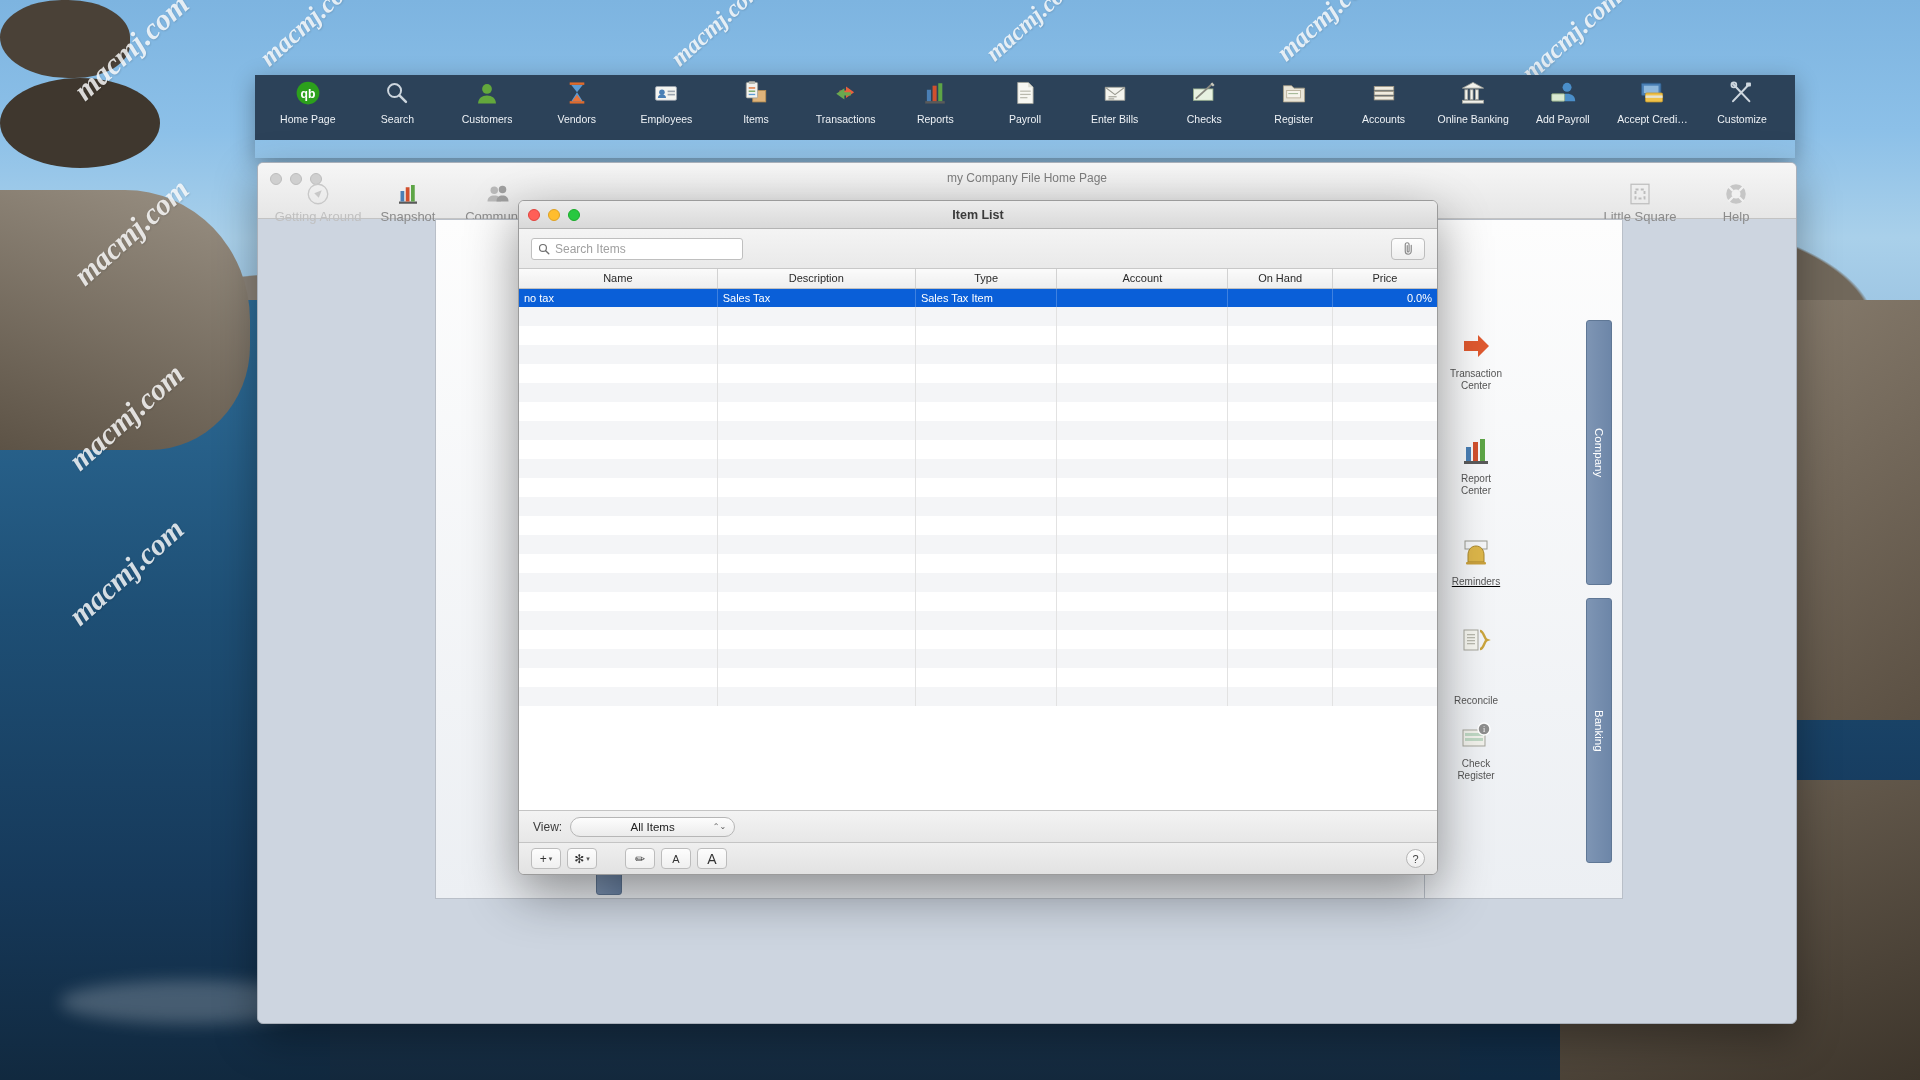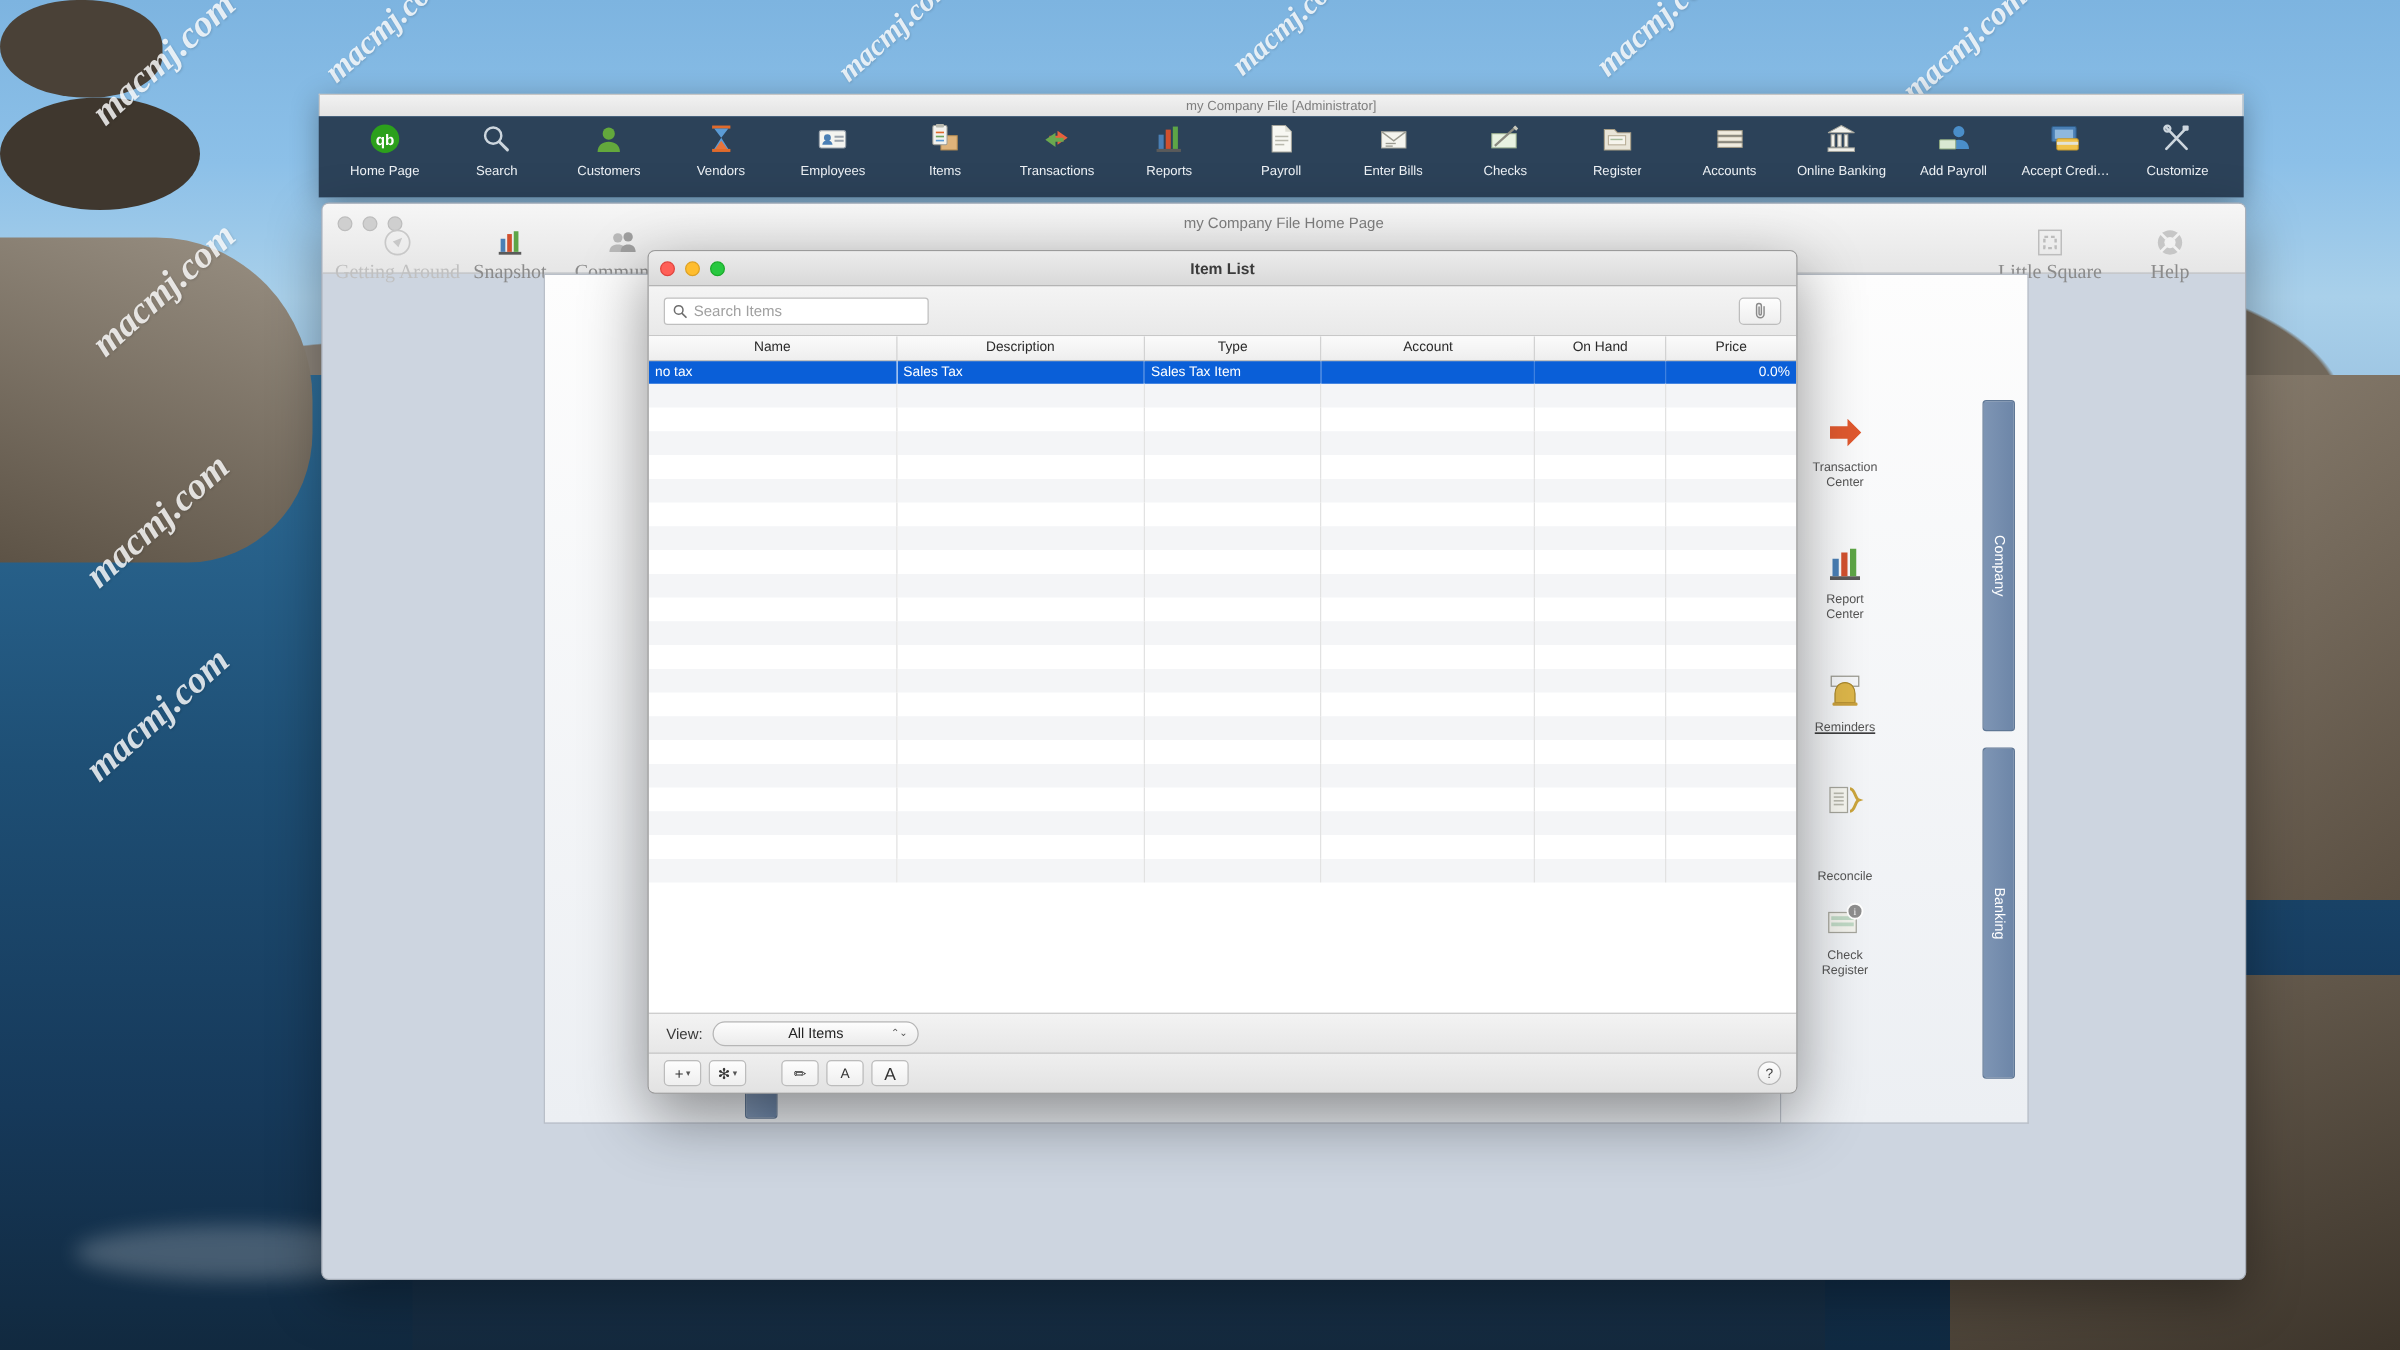--- a/index.html
+++ b/index.html
@@ -113,21 +113,21 @@
   #home-title {
     position: absolute; left: 0; right: 0; top: 8px; text-align: center;
     font-size: 12px; color: #7d7d7d;
   }
   .home-tb-left { position: absolute; left: 22px; top: 18px; display: flex; gap: 14px; }
   .home-tb-right { position: absolute; right: 22px; top: 18px; display: flex; gap: 20px; }
   .htb {
     display: flex; flex-direction: column; align-items: center; gap: 2px; width: 76px;
   }
   .htb .i { height: 26px; display: flex; align-items: center; justify-content: center; }
-  .htb .l { font-size: 16px; color: #8b8b8b; white-space: nowrap; font-family: Liberation Serif, serif; }
+  .htb .l { font-size: 13px; color: #8b8b8b; white-space: nowrap; }
   .htb.dim .l { color: #c0c0c0; }
 
   #home-body { position: absolute; left: 0; right: 0; top: 56px; bottom: 0; }
 
   
   #home-panel {
     position: absolute; left: 177px; top: 0px; width: 990px; height: 680px;
     background: linear-gradient(to bottom, #fdfdfd, #eceff3);
     border: 1px solid #b9bfc8;
   }
@@ -297,23 +297,20 @@
       <div class="wm" style="left: 1265px; top: 330px; font-size: 26px;">macmj.com</div>
       <div class="wm" style="left: 1270px; top: 520px; font-size: 26px;">macmj.com</div>
       <div class="wm" style="left: 1510px; top: 20px; font-size: 26px;">macmj.com</div>
       <div class="wm" style="left: 1520px; top: 195px; font-size: 26px;">macmj.com</div>
       <div class="wm" style="left: 1525px; top: 360px; font-size: 26px;">macmj.com</div>
       <div class="wm" style="left: 1530px; top: 530px; font-size: 26px;">macmj.com</div>
     </div>
 </div>
 
 <div id="toolbar-window">
-  <div id="toolbar-titlebar">
-    <div class="t">my Company File [Administrator]</div>
-  </div>
   <div id="icon-bar">
       <div class="tb-item">
         <div class="tb-ico">
           <span style="display: inline-flex; align-items: center; justify-content: center;">
             <svg width="26" height="26" viewBox="0 0 32 32">
               <circle cx="16" cy="16" r="14" fill="#2CA01C"></circle>
               <text x="16" y="22" font-size="15" font-family="Liberation Sans" font-weight="bold" fill="#fff" text-anchor="middle">qb</text>
             </svg>
           </span>
         </div>

